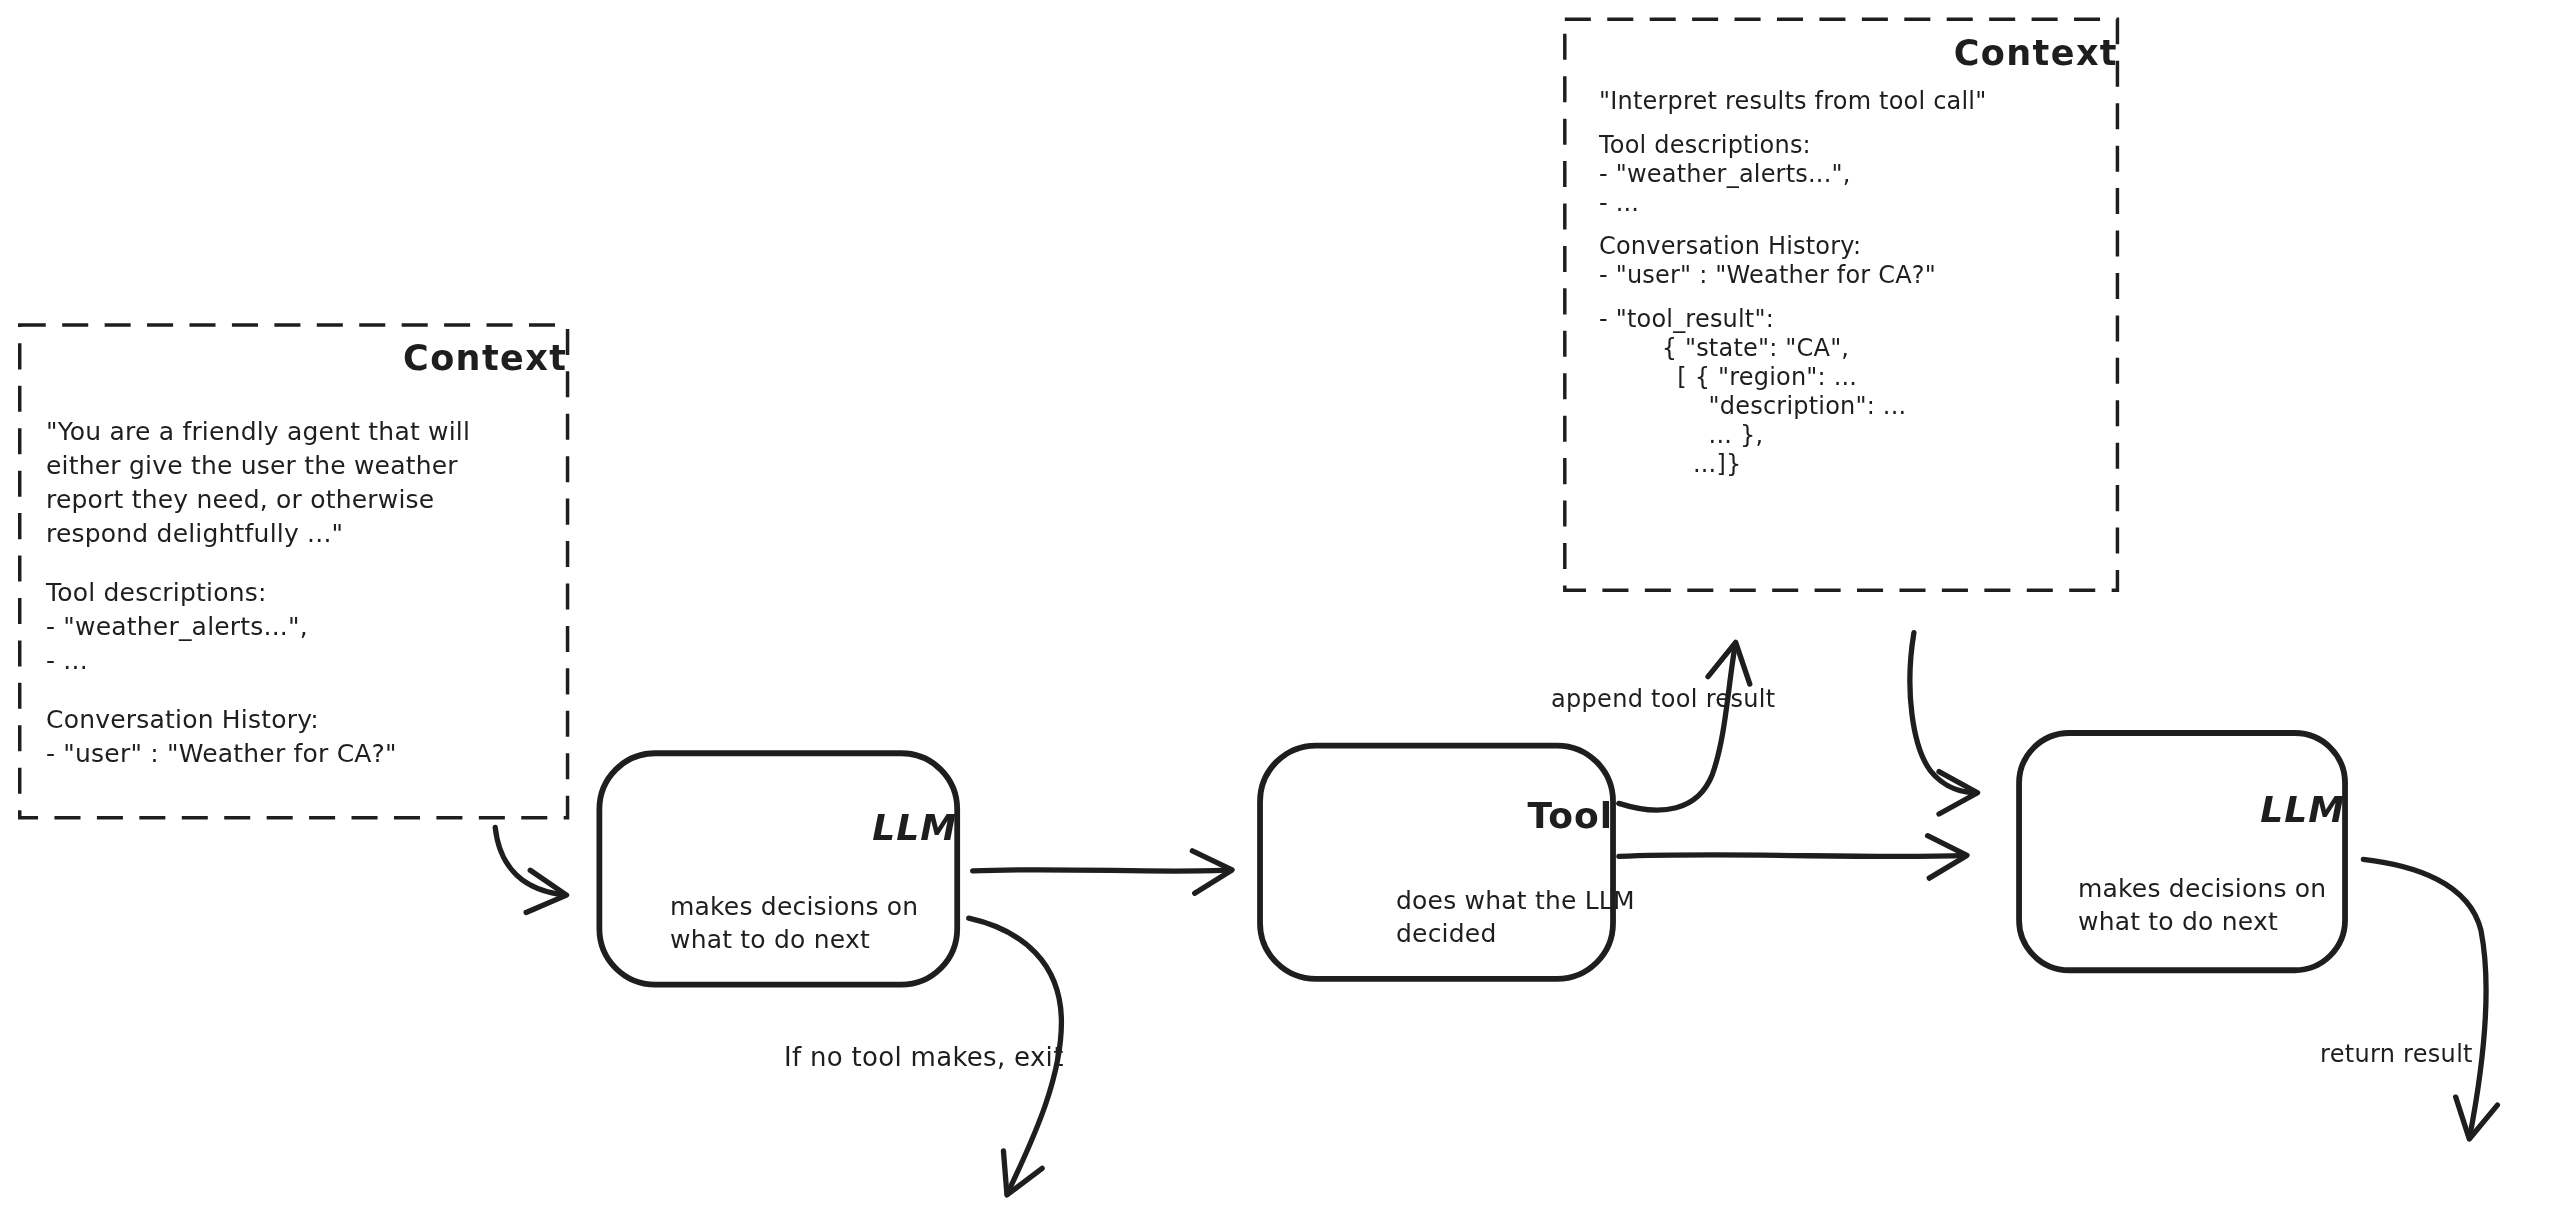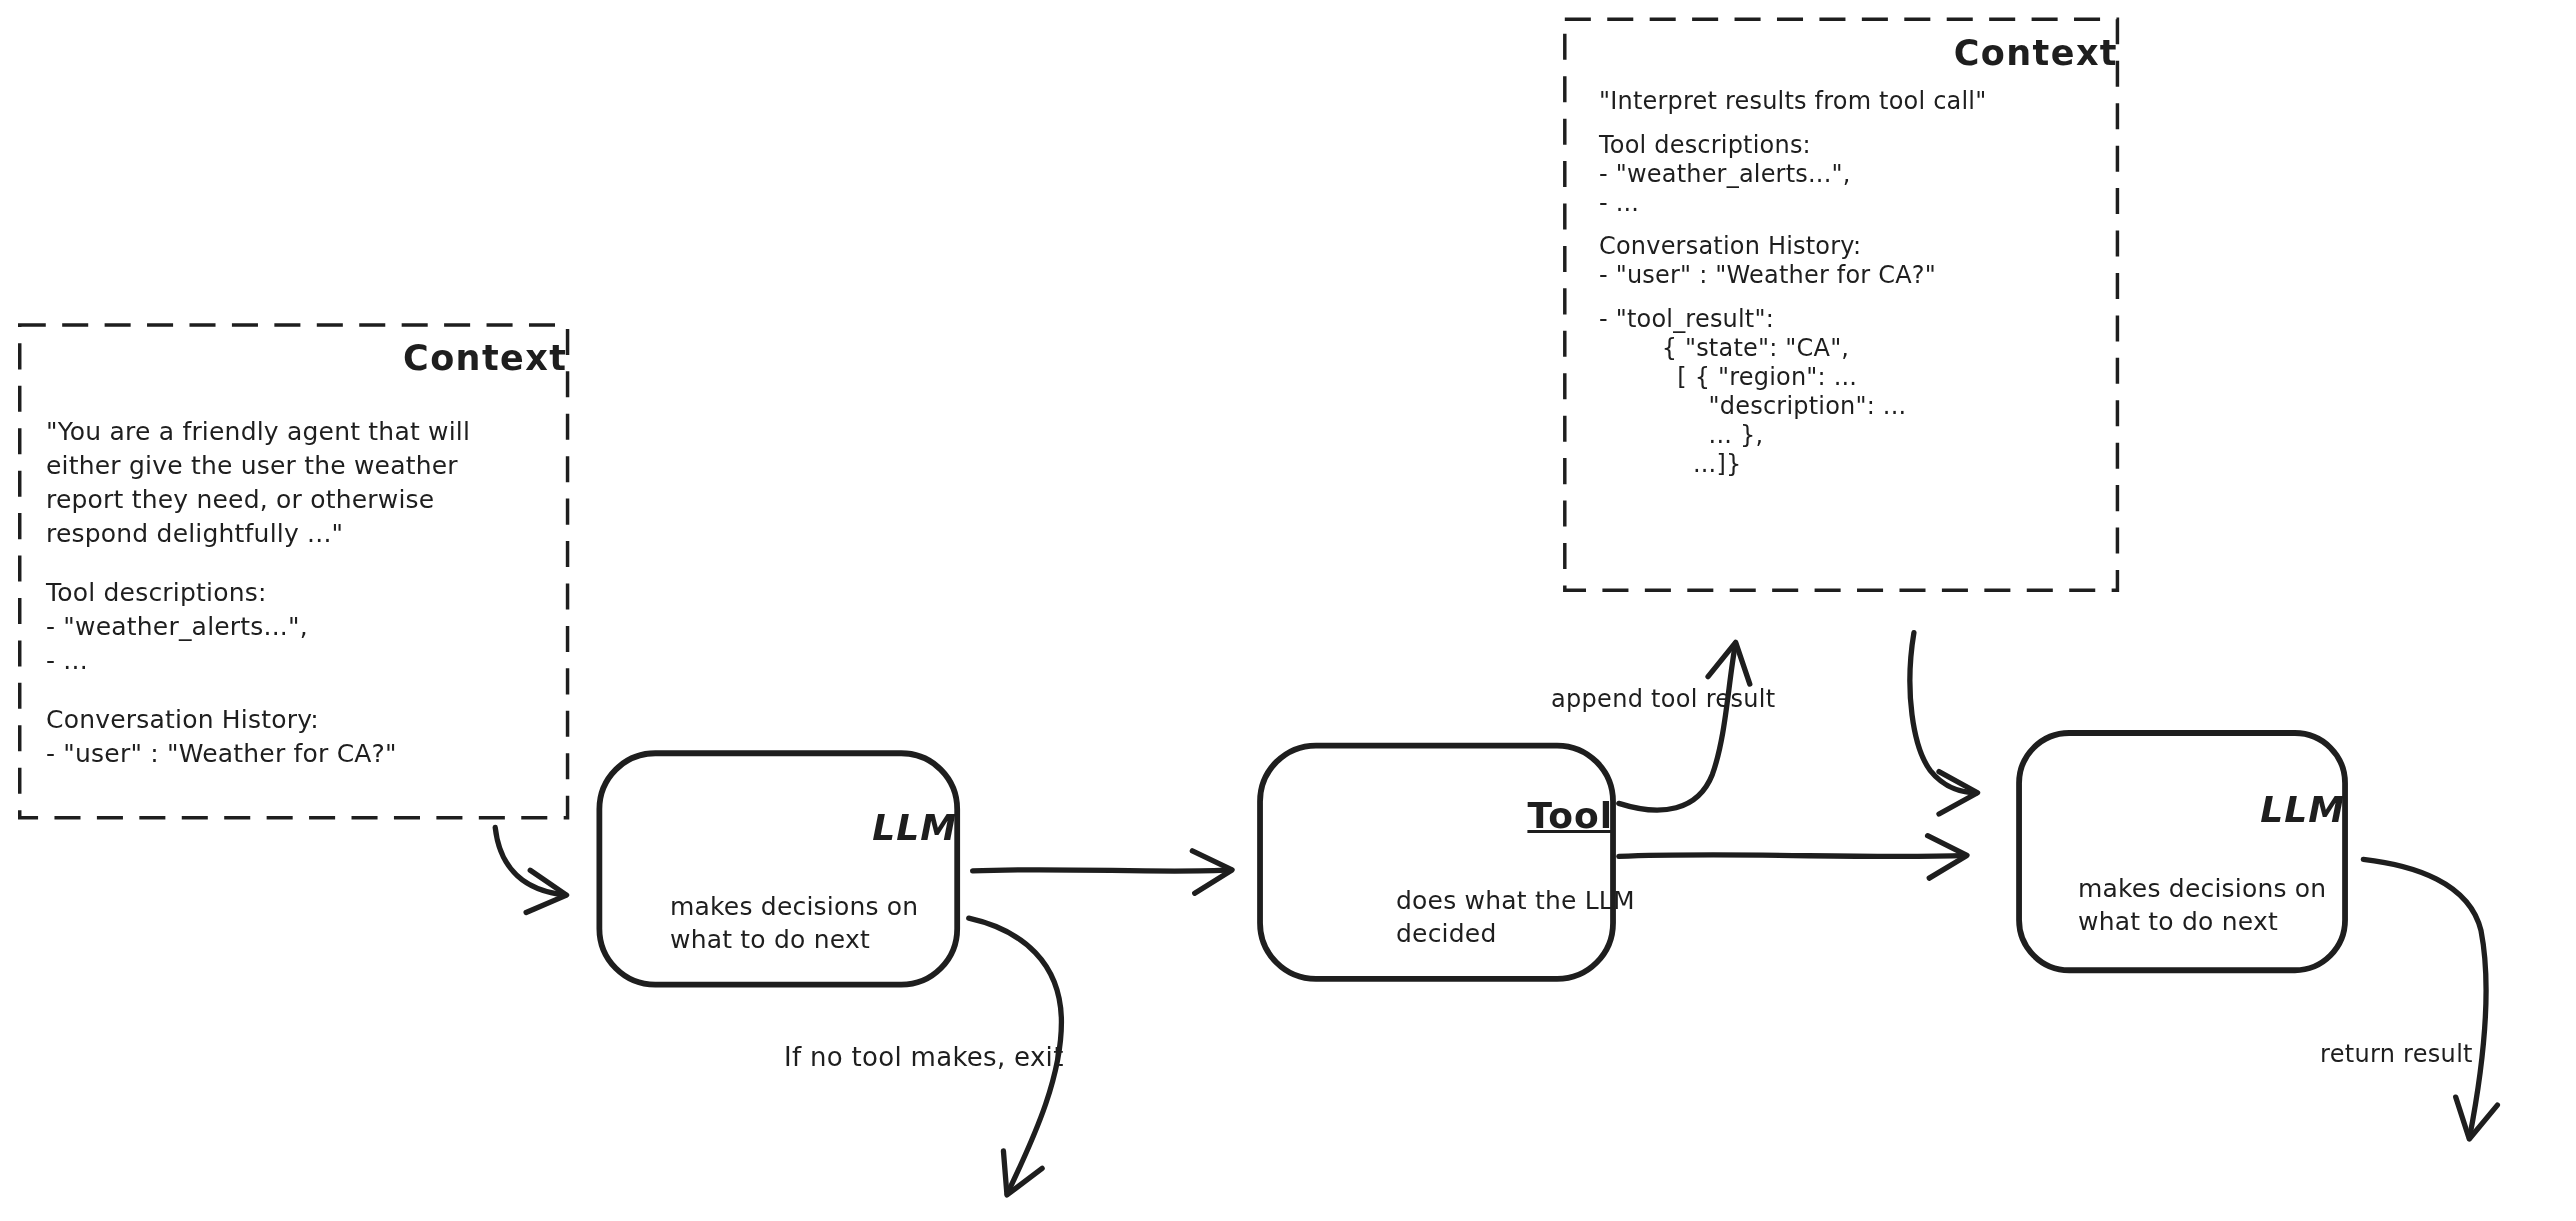--- a/index.html
+++ b/index.html
@@ -100,21 +100,21 @@
           [ { "region": ...
               "description": ...
               ... },
             ...]}</p>
   </div>
 
   <div class="abs node-title italic" style="left:599px; top:807px; width:358px;">LLM</div>
   <div class="abs node-sub" style="left:670px; top:890px;">makes decisions on
 what to do next</div>
 
-  <div class="abs node-title" style="left:1260px; top:795px; width:353px;text-decoration:underline;">Tool</div>
+  <div class="abs node-title" style="left:1260px; top:795px; width:353px;">Tool</div>
   <div class="abs node-sub" style="left:1396px; top:884px;">does what the LLM
 decided</div>
 
   <div class="abs node-title italic" style="left:2019px; top:789px; width:326px;">LLM</div>
   <div class="abs node-sub" style="left:2078px; top:872px;">makes decisions on
 what to do next</div>
 
   <div class="abs edge-label" style="left:1534px; top:685px;margin-left:17px;">append tool result</div>
   <div class="abs edge-label" style="left:784px; top:1042px; font-size:26px;">If no tool makes, exit</div>
   <div class="abs edge-label" style="left:2320px; top:1013px;margin-top:27px;">return result</div>

